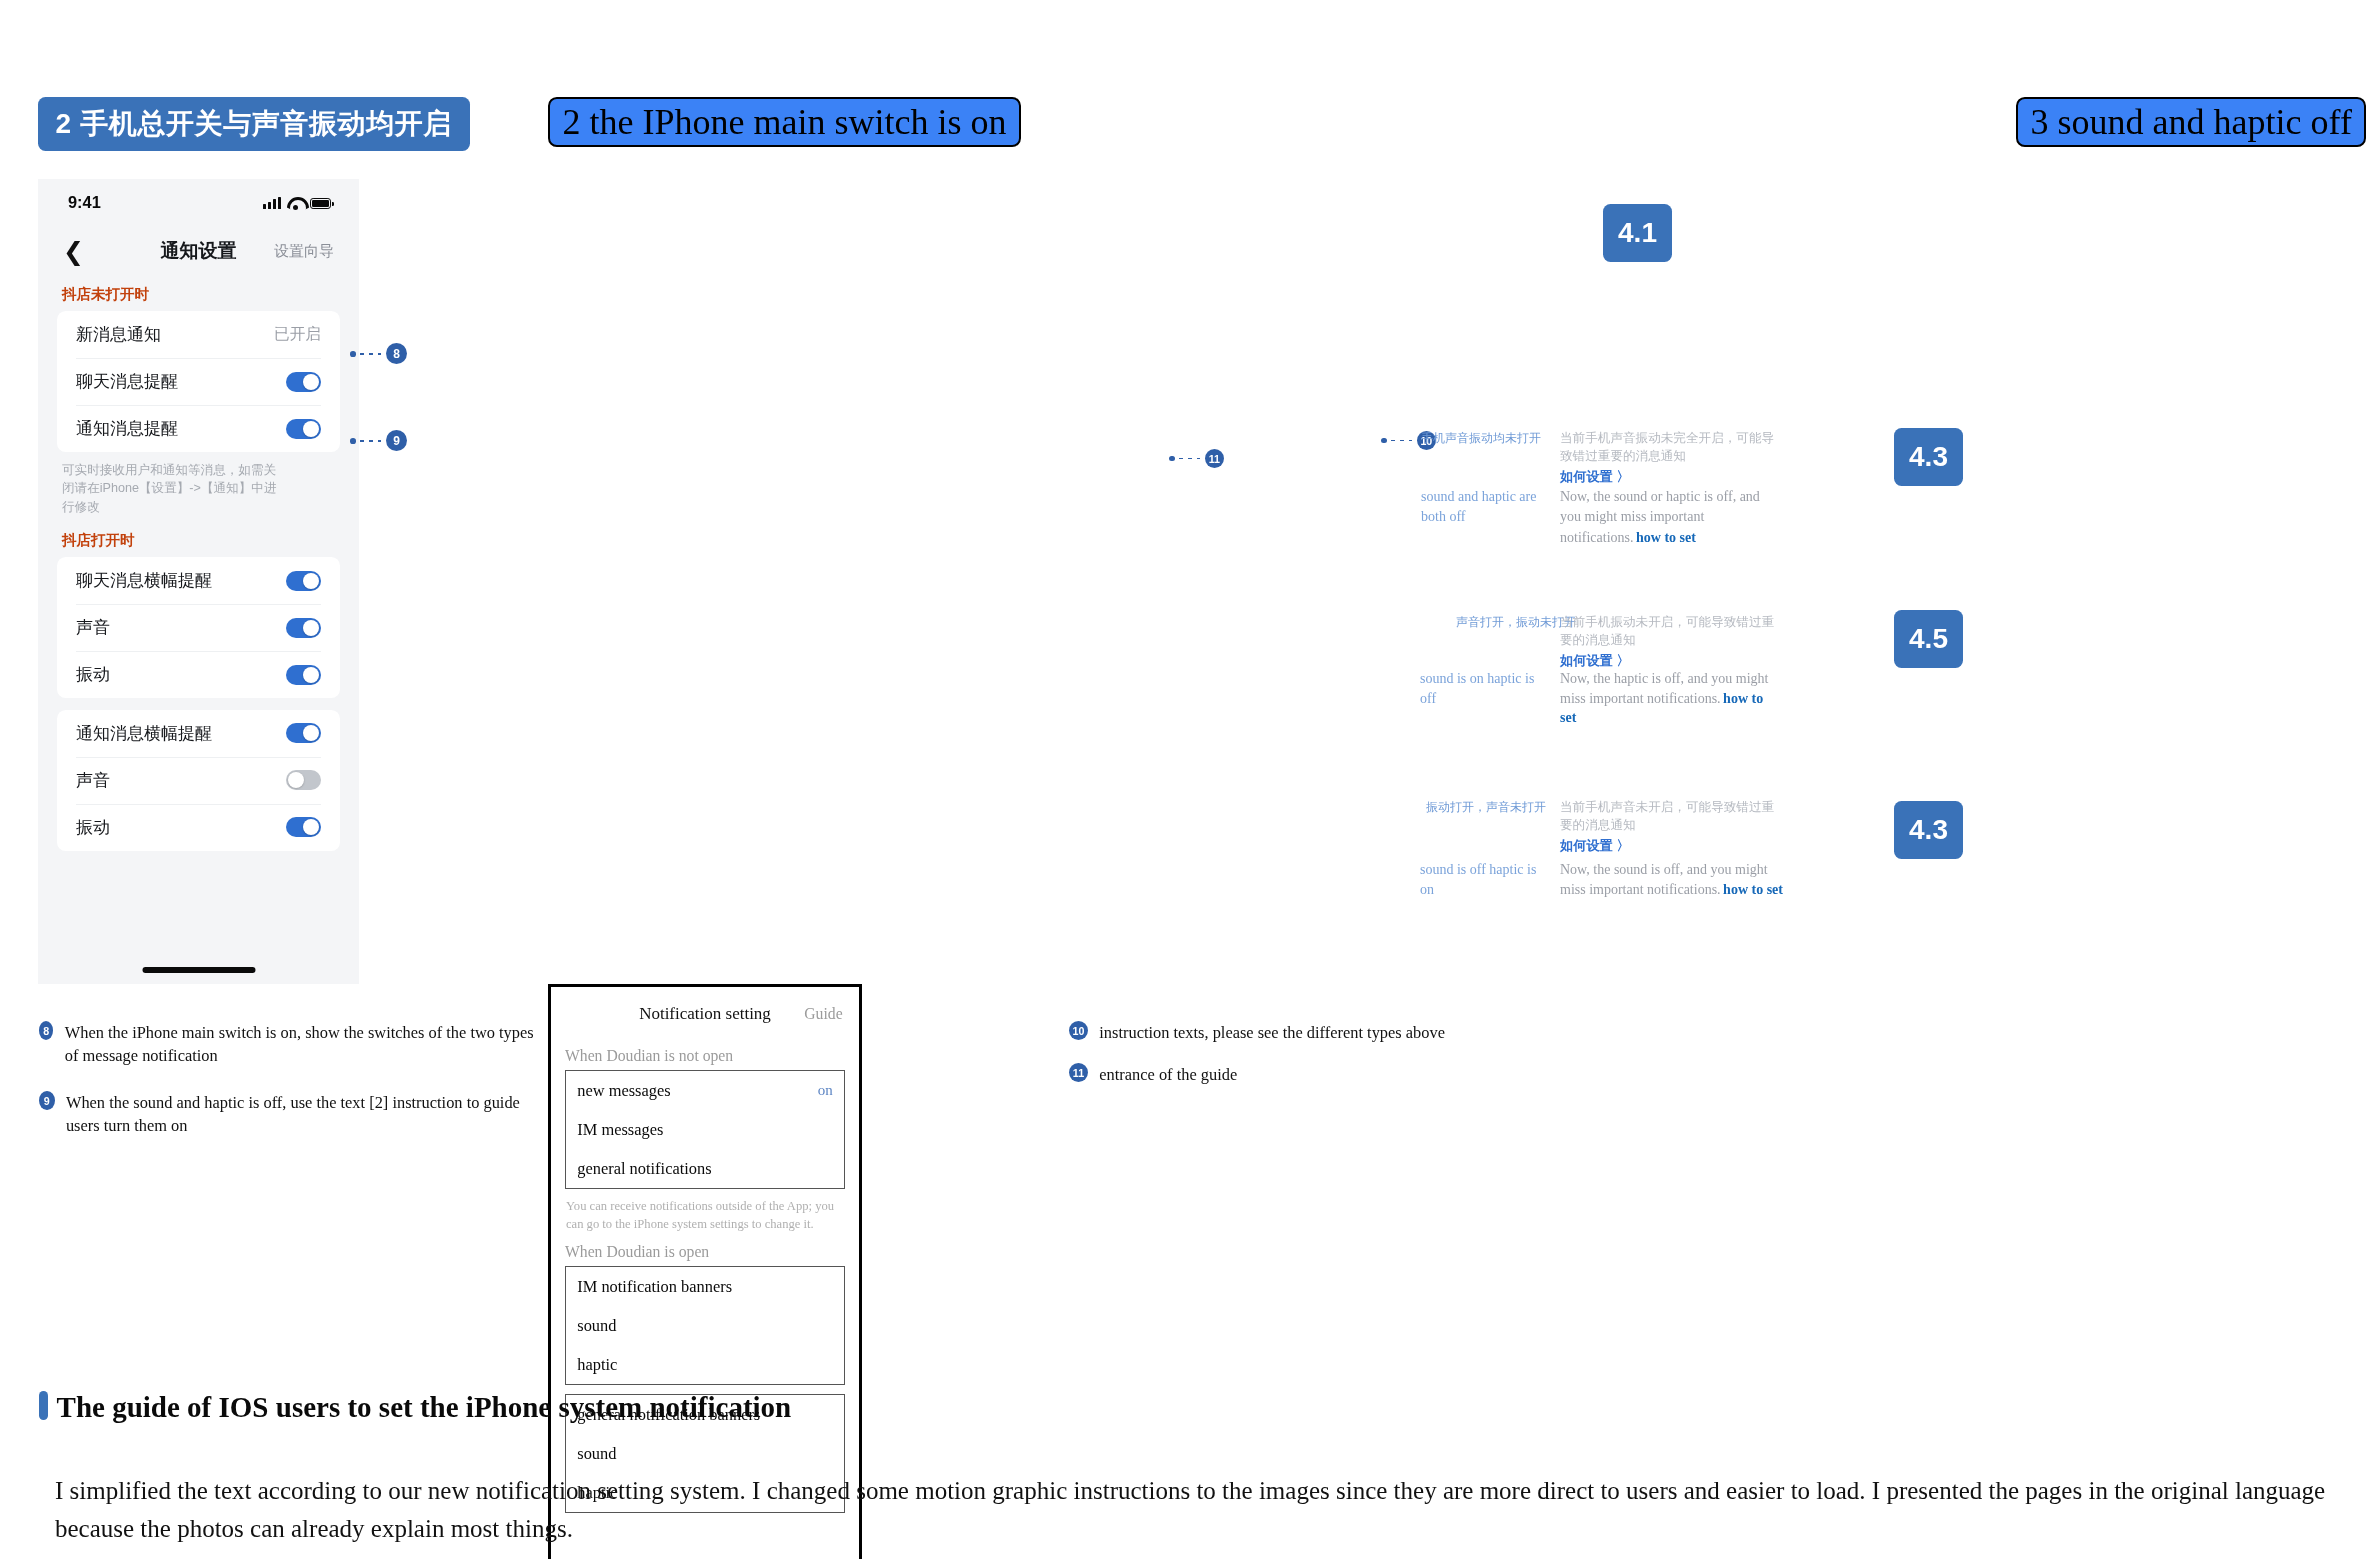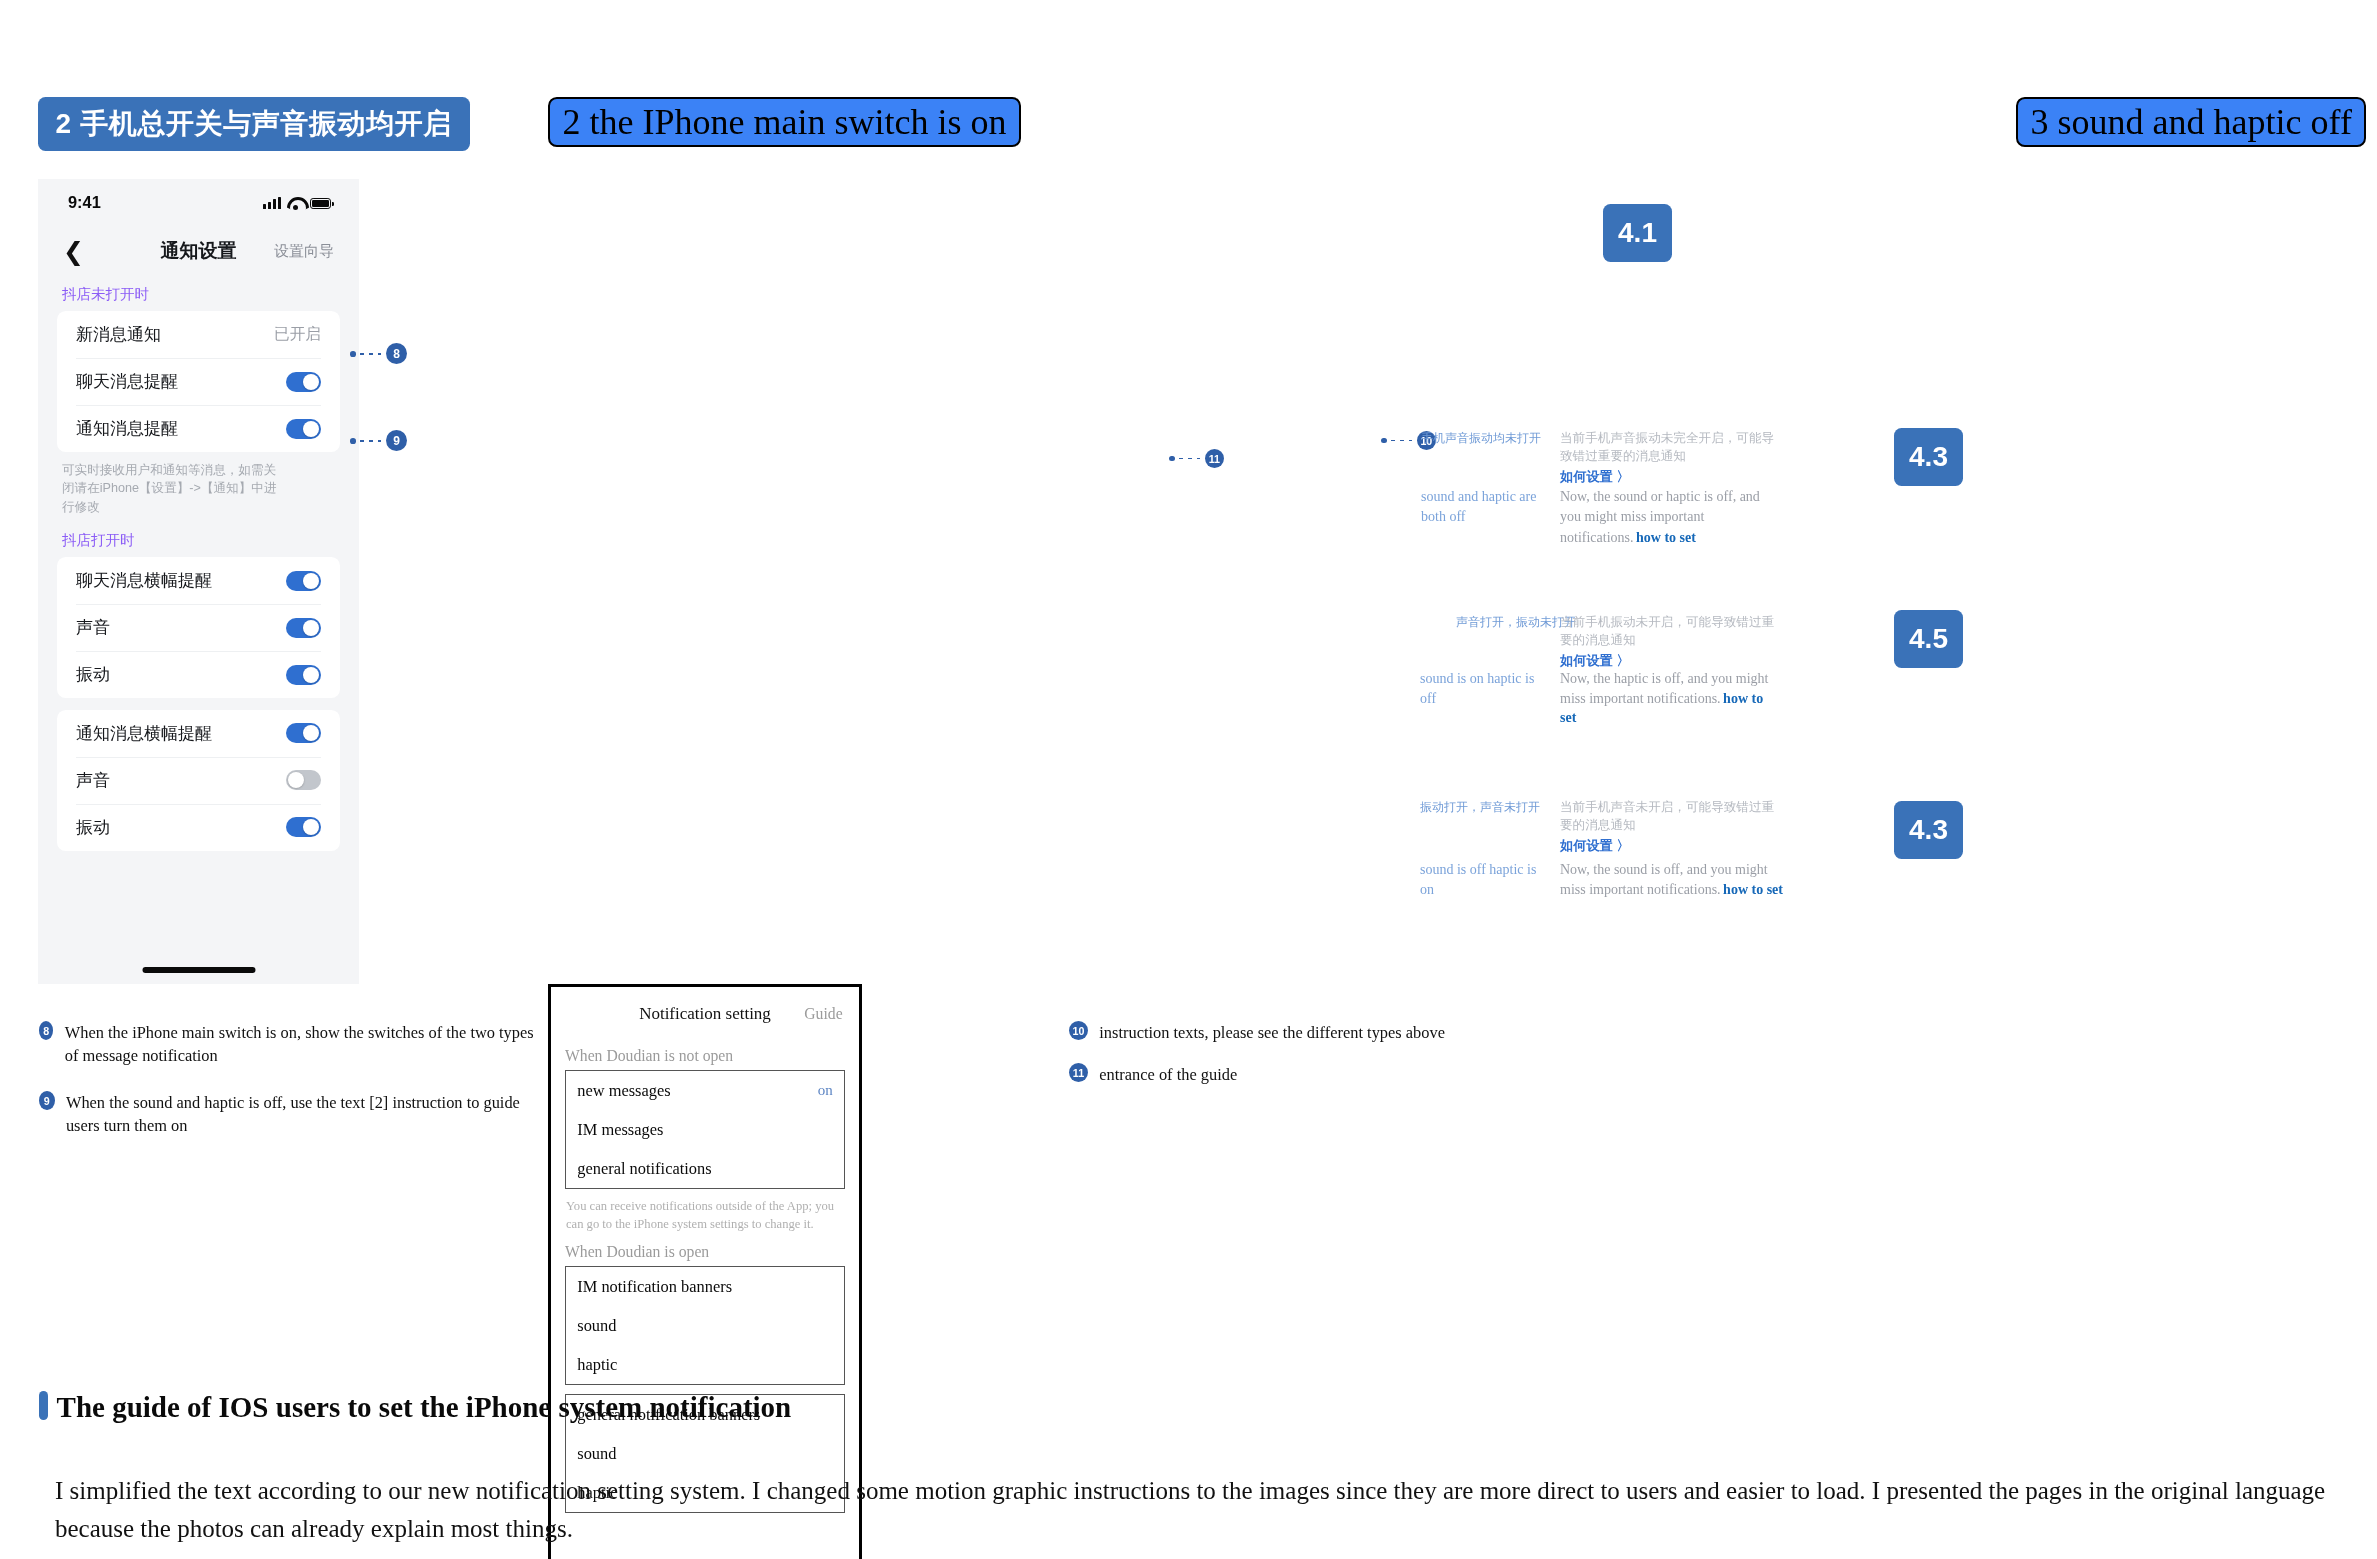--- a/index.html
+++ b/index.html
@@ -79,21 +79,21 @@
     position: relative;
   }
   .nav-back { font-size: 25px; color: #111; line-height: 1; font-weight: 300;}
   .nav-title {
     position:absolute; left:0; right:0; text-align:center;
     font-size: 19px; font-weight: 600; color: #16181c;
     pointer-events: none;
   }
   .nav-right { margin-left: auto; font-size: 15px; color: #8b8f98; position:relative; z-index:2;}
 
-  .sect-label { font-size: 14.5px; color: #8b5cf6; padding: 8.8px 24px 7.5px; }
+  .sect-label { font-size: 14.5px; color: #c2410c; padding: 8.8px 24px 7.5px; font-weight: bold; }
   .card { background:#ffffff; margin: 0 19px; border-radius: 8.8px; }
   .row {
     height: 47px; display:flex; align-items:center;
     padding: 0 19px; position: relative;
   }
   .row + .row::before{
     content:""; position:absolute; left:19px; right:19px; top:0; height:0.6px; background:#eef0f2;
   }
   .row .lbl { font-size: 17px; color: #16181c; text-align: center; }
   .row .val { margin-left:auto; font-size: 15.7px; color: #9a9ea6; }
@@ -355,21 +355,21 @@
   <div class="abs stepbox" style="left:1894px; top:610px;">4.5</div>
 
   <div class="abs spec-en" style="left:1420px; top:669px; width:120px;">
     <div class="en-state">sound is on haptic is off</div>
   </div>
   <div class="abs spec-en" style="left:1560px; top:669px; width:217px;">
     <span class="en-body">Now, the haptic is off, and you might miss important notifications.</span>
     <span class="en-link">how to set</span>
   </div>
 
-  <div class="abs spec" style="left:1420px; top:800px; width:132px;">
+  <div class="abs spec" style="left:1420px; top:800px; width:132px;text-align:center;">
     <div class="cn-state">振动打开，声音未打开</div>
   </div>
   <div class="abs spec" style="left:1560px; top:798px; width:226px;">
     <div class="cn-body">当前手机声音未开启，可能导致错过重要的消息通知</div>
     <div class="cn-link" style="margin-top:2.5px;">如何设置 〉</div>
   </div>
 
   <div class="abs stepbox" style="left:1894px; top:801px;">4.3</div>
 
   <div class="abs spec-en" style="left:1420px; top:860px; width:120px;">

